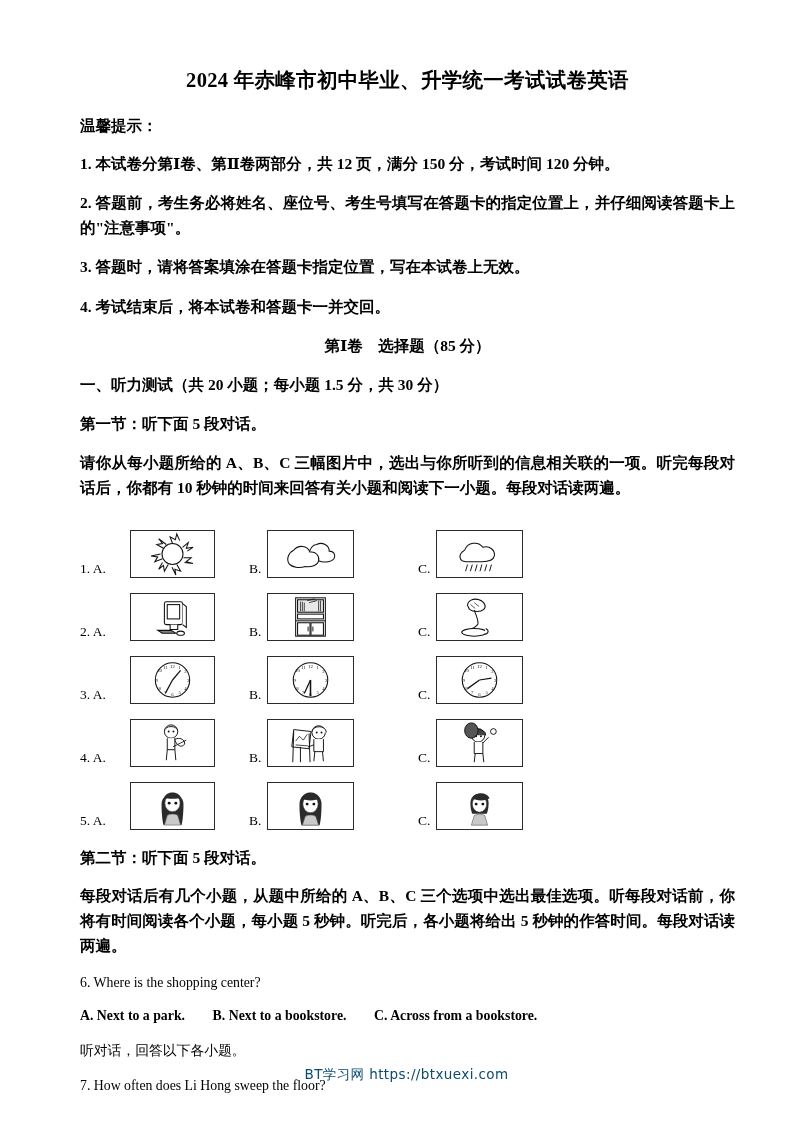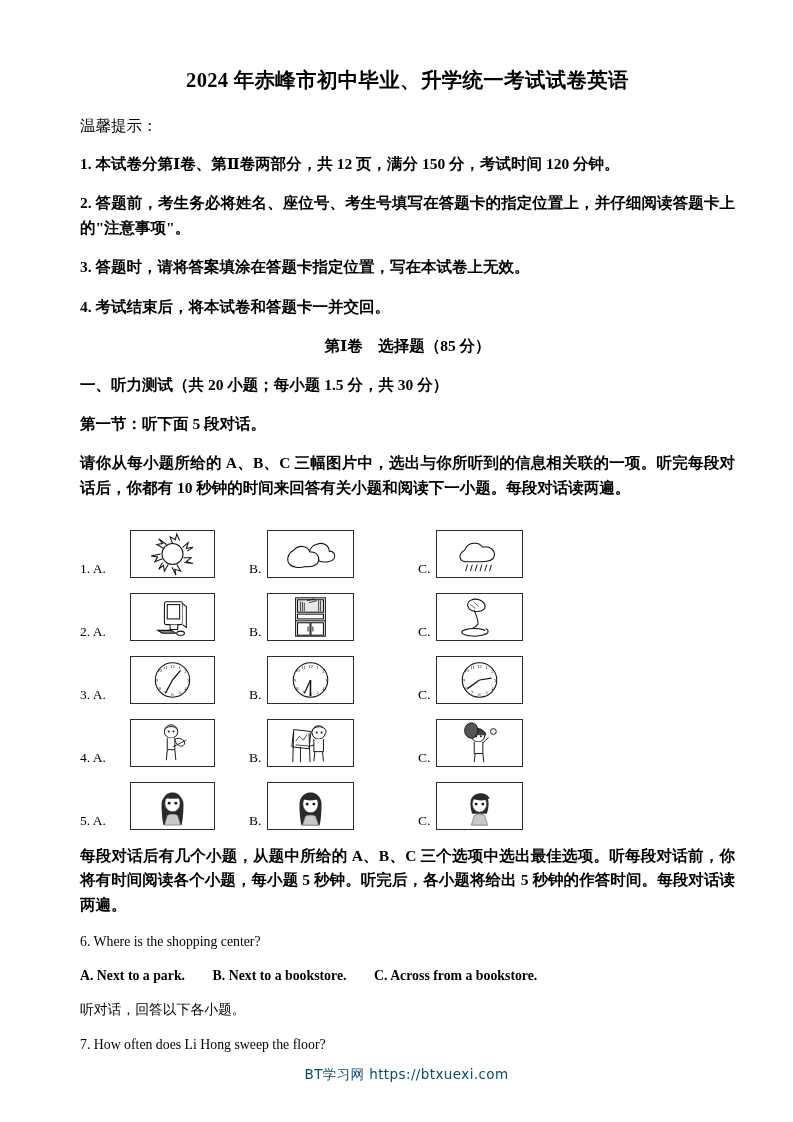--- a/index.html
+++ b/index.html
@@ -32,21 +32,21 @@
     text-align: center;
     font-weight: bold;
     font-size: 20.5px;
     letter-spacing: 0.3px;
     margin: 0;
     padding-top: 66px;
     white-space: nowrap;
   }
 
   .tips-label {
-    font-weight: normal;
+    font-weight: bold;
     font-size: 15.5px;
     margin-top: 22px;
   }
 
   .tip-line {
     font-weight: bold;
     font-size: 15.5px;
     margin-top: 15px;
     line-height: 1.58;
     text-align: justify;
@@ -492,20 +492,21 @@
                   <circle cx="40" cy="22" r="1.5"></circle>
                   <circle cx="47" cy="22" r="1.5"></circle>
                 </g>
             </svg>
           </span>
         </div>
       </div>
 
     </div>
 
+    <div class="section-line">第二节：听下面 5 段对话。</div>
     <div class="section-line tight">每段对话后有几个小题，从题中所给的 A、B、C 三个选项中选出最佳选项。听每段对话前，你将有时间阅读各个小题，每小题 5 秒钟。听完后，各小题将给出 5 秒钟的作答时间。每段对话读两遍。</div>
 
     <div class="q-line">6. Where is the shopping center?</div>
     <div class="q-opts">A. Next to a park.        B. Next to a bookstore.        C. Across from a bookstore.</div>
 
     <div class="cn-note">听对话，回答以下各小题。</div>
 
     <div class="q-line">7. How often does Li Hong sweep the floor?</div>
 
   </div>

